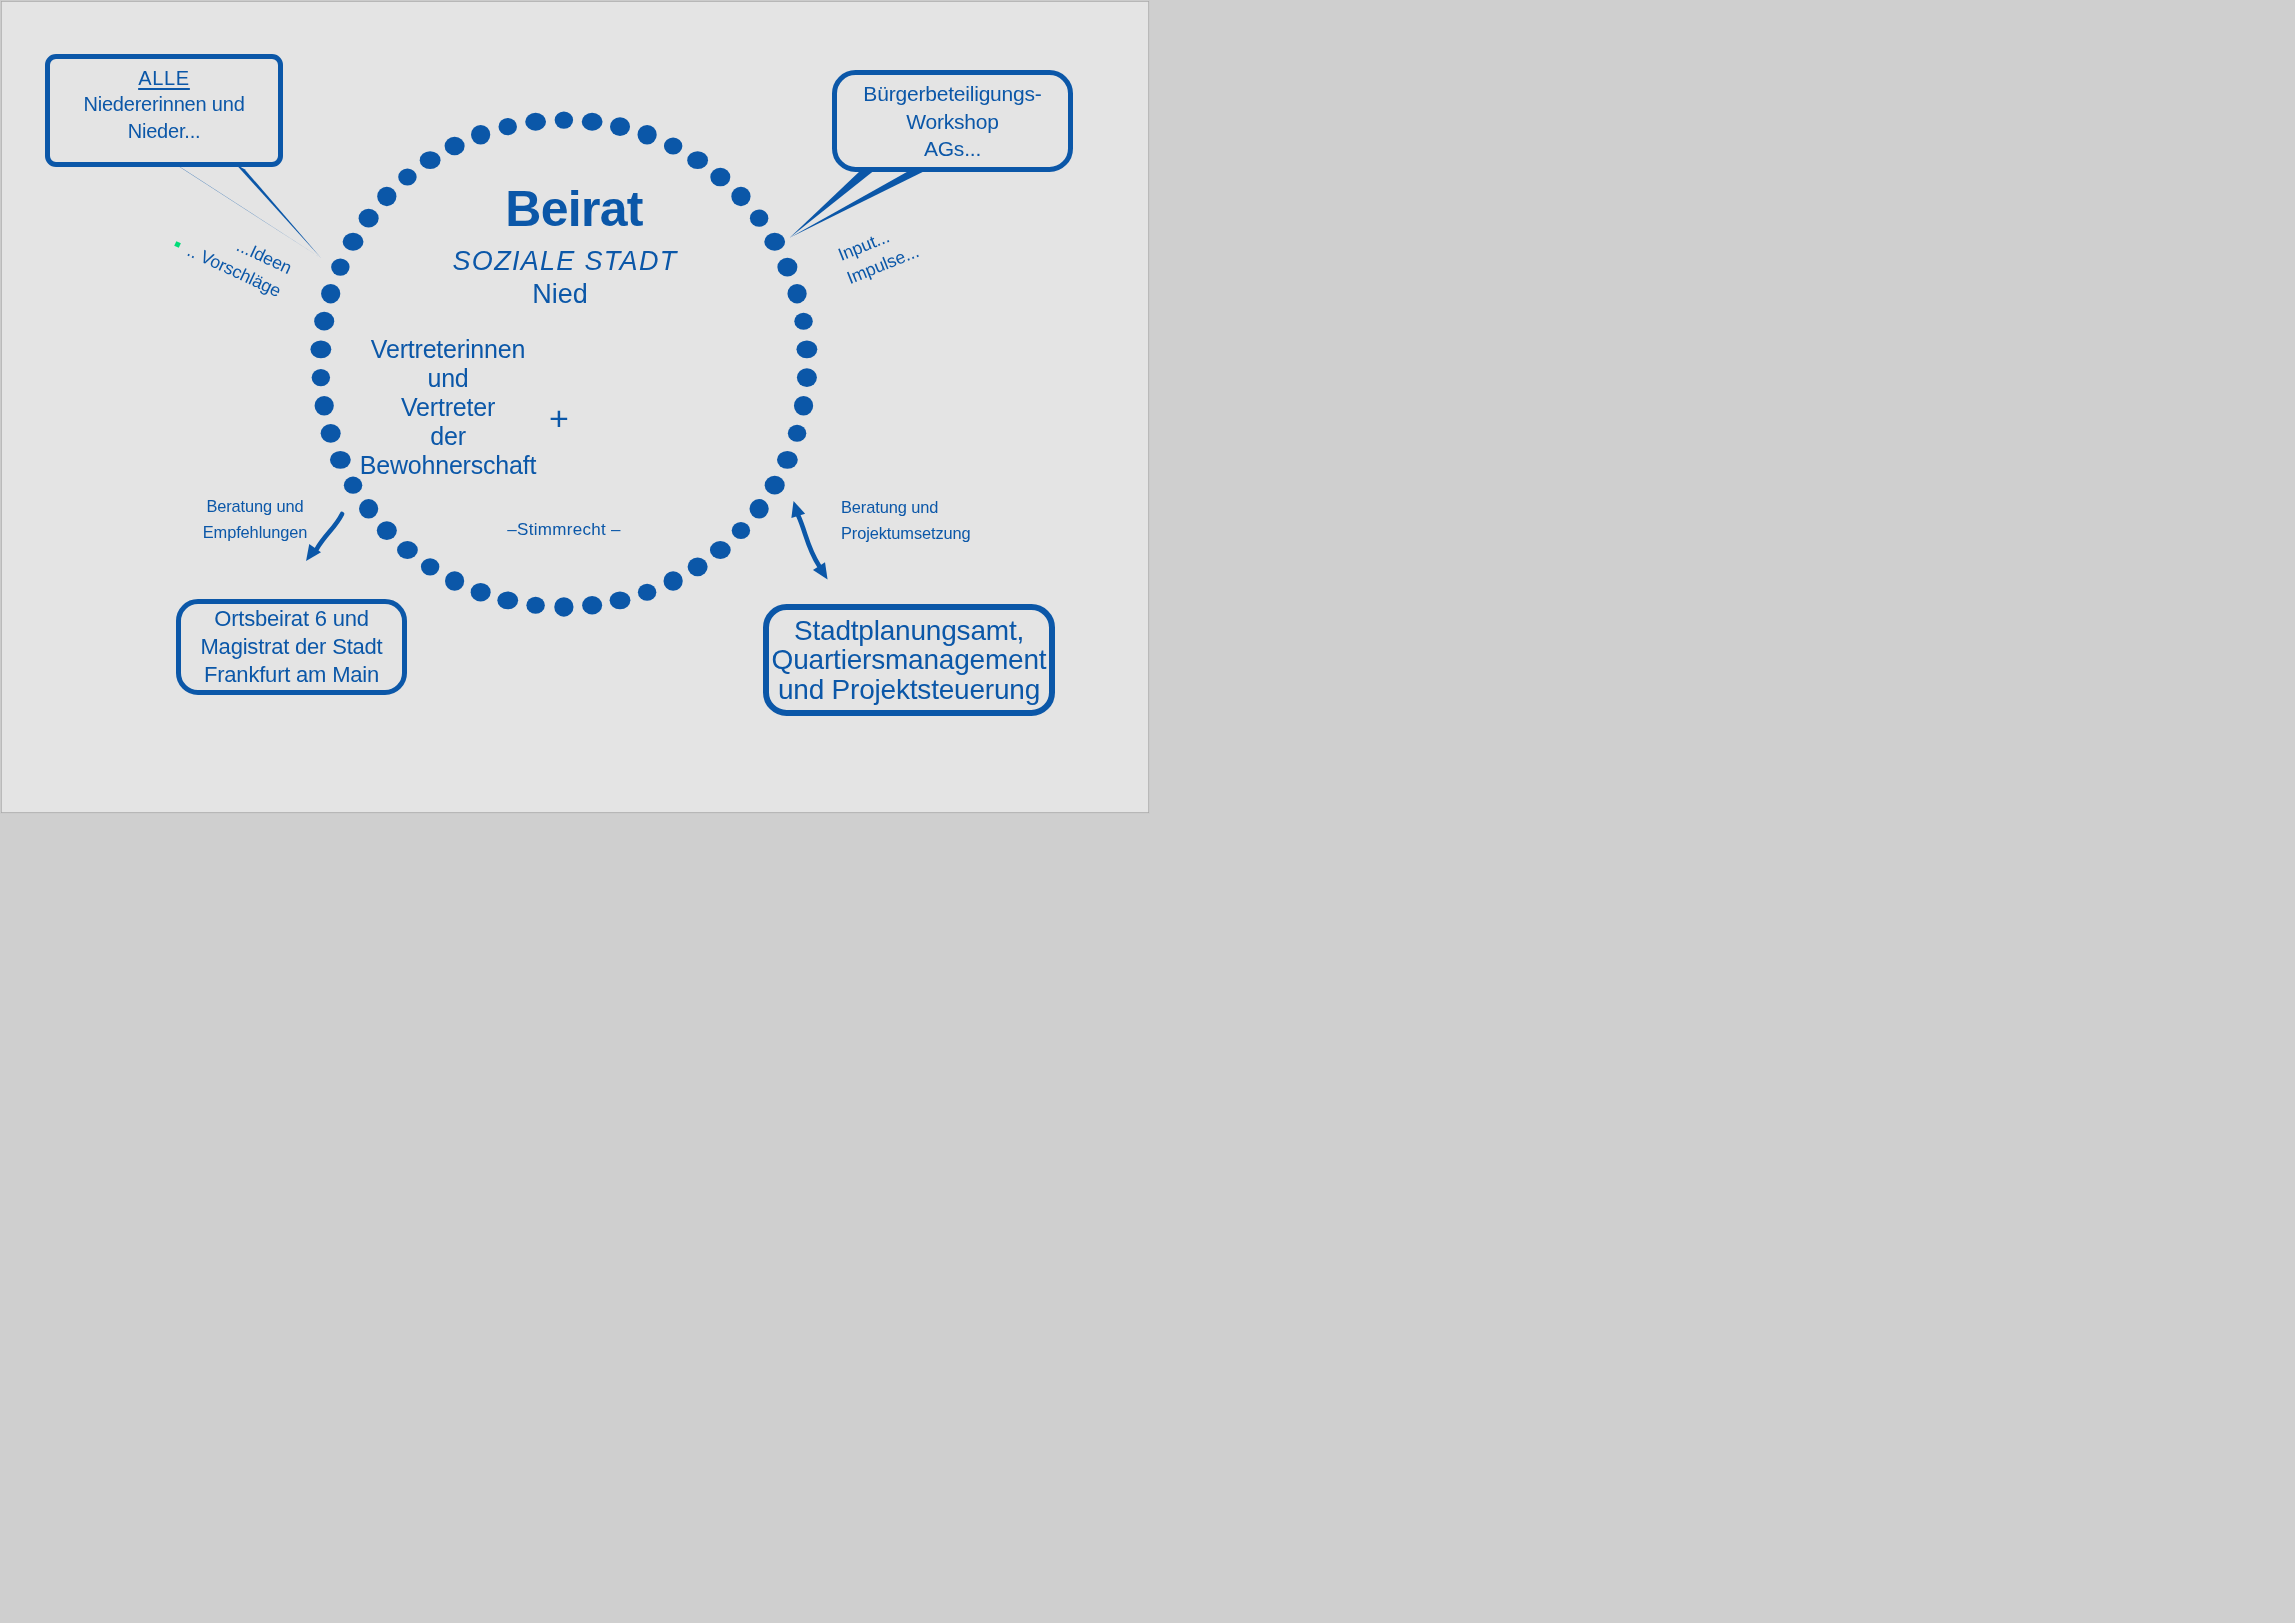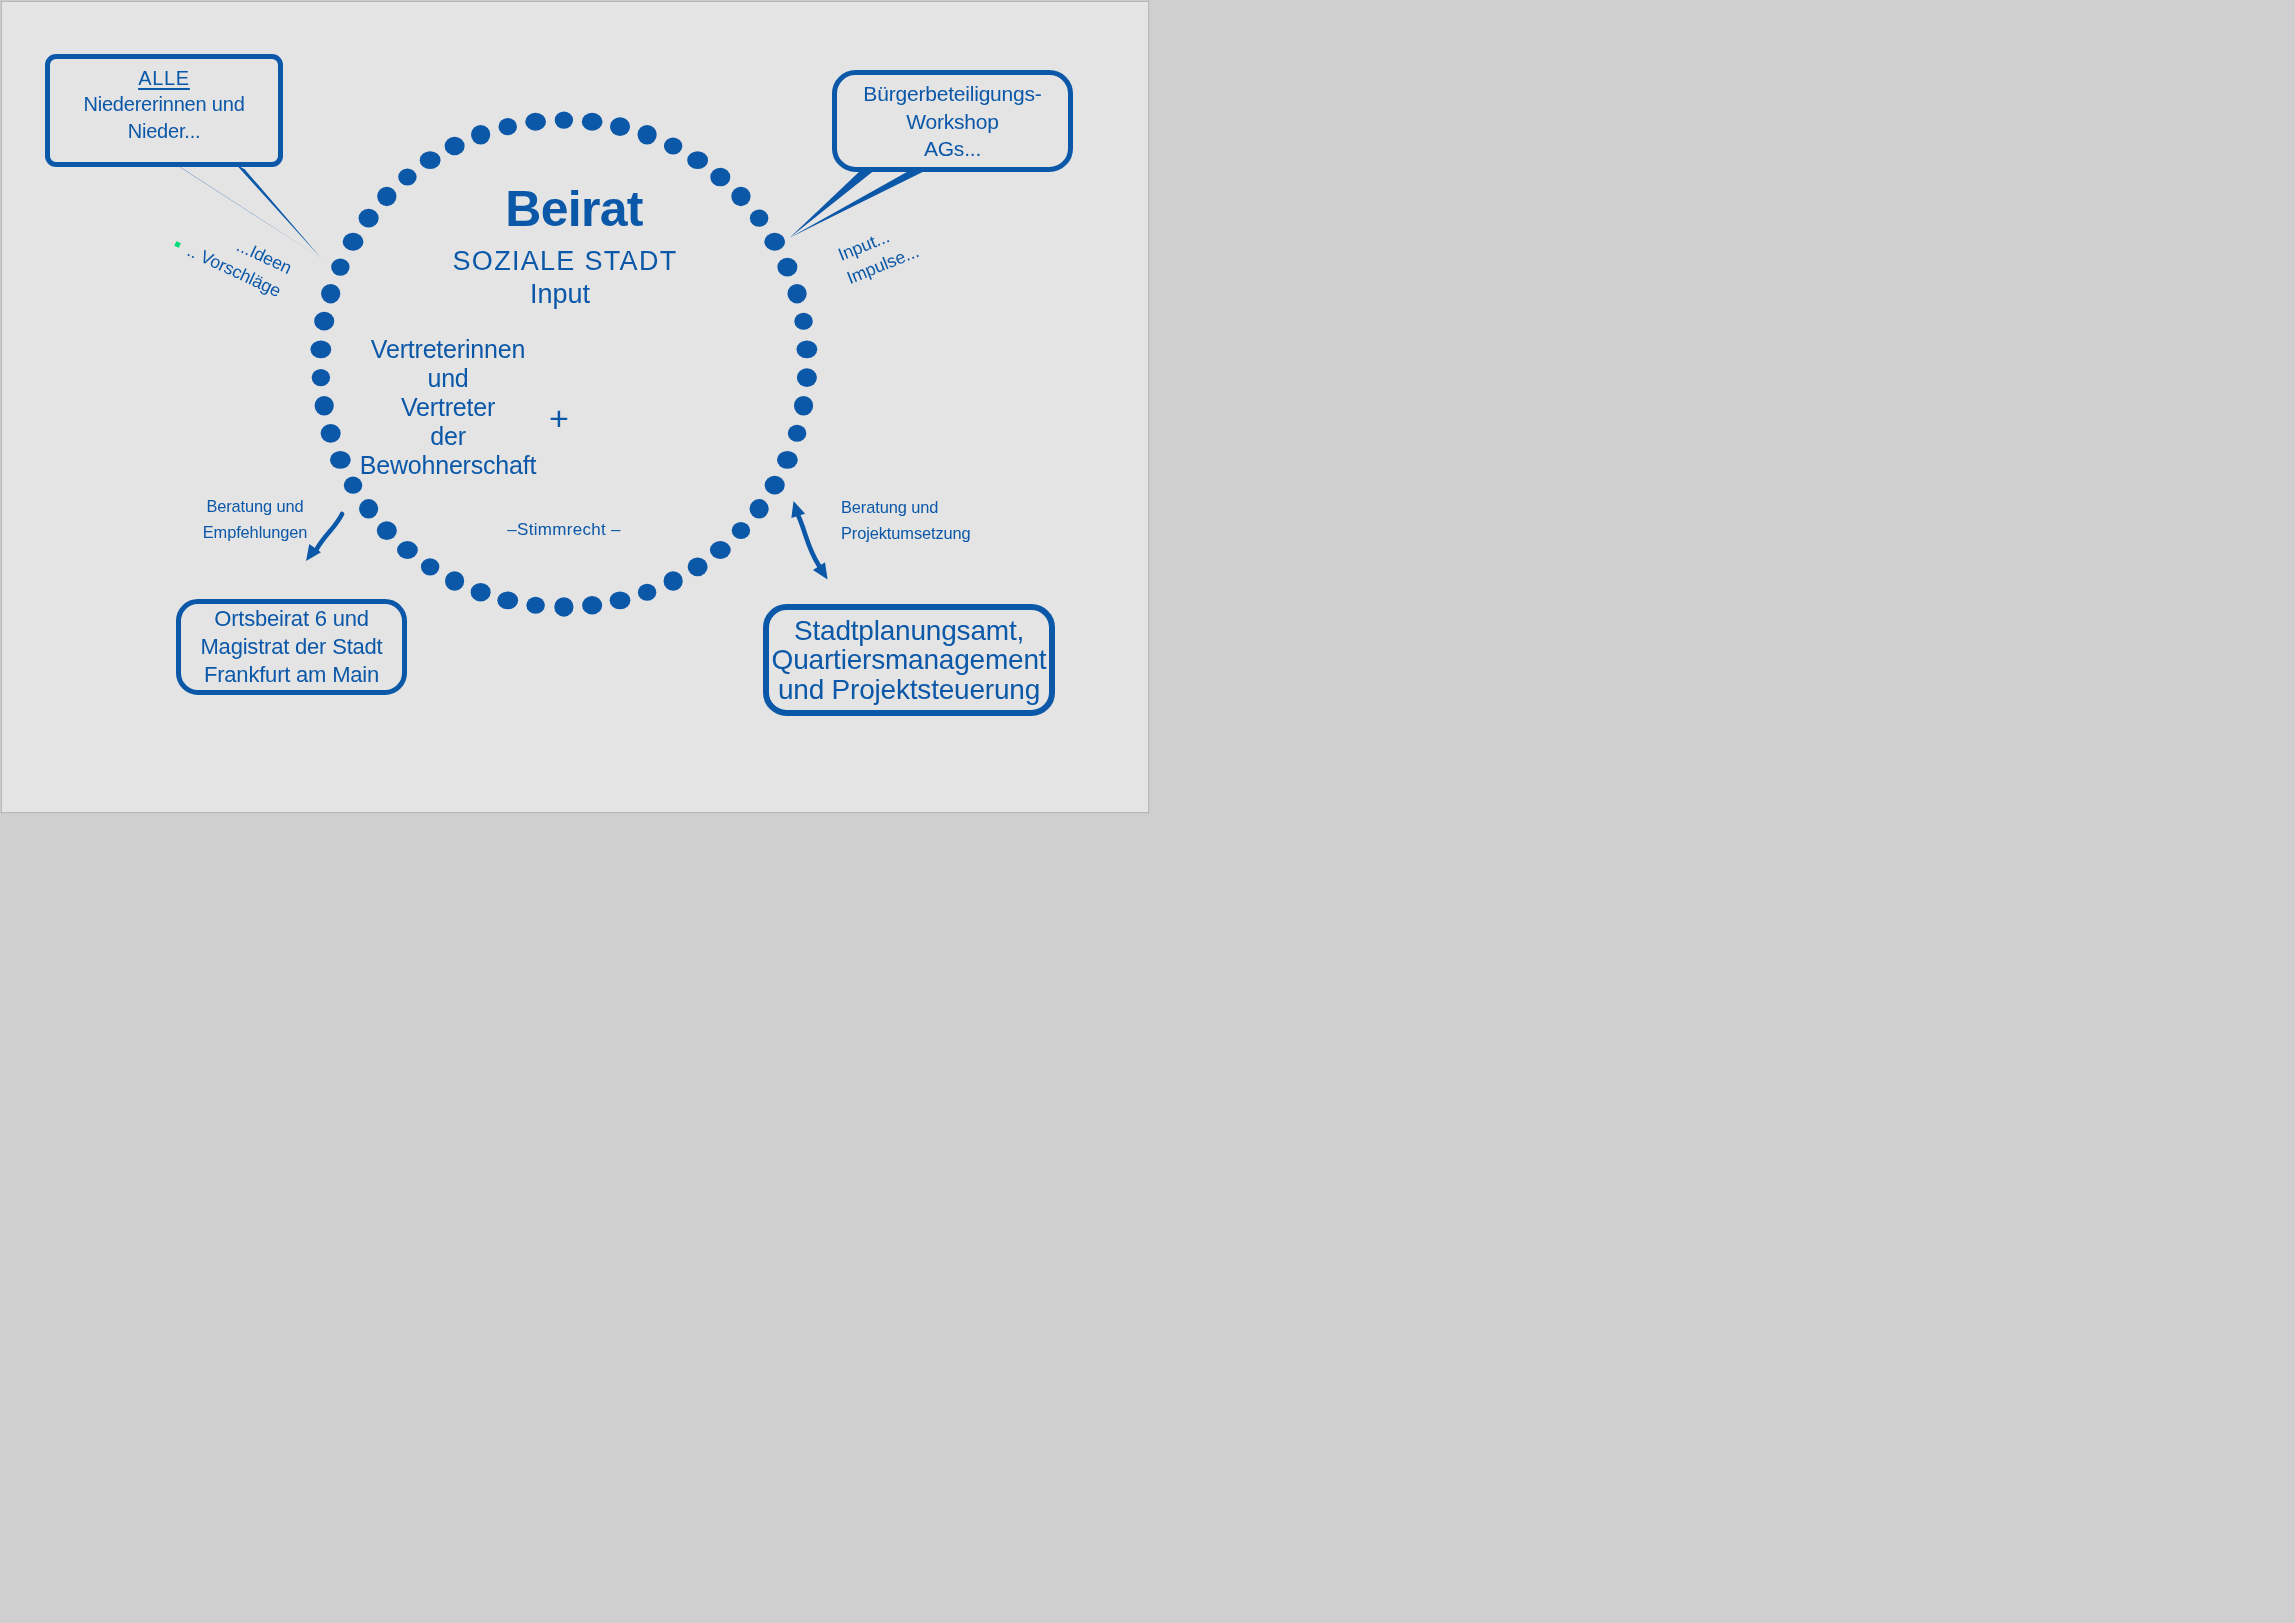--- a/index.html
+++ b/index.html
@@ -40,21 +40,21 @@
     border-radius:22px;
     background:var(--bg);
     box-sizing:border-box;
     display:flex;flex-direction:column;justify-content:center;
     text-align:center;
     letter-spacing:-0.2px;
   }
   .box-bl{left:175px;top:598px;width:231px;height:96px;font-size:22px;line-height:28px;}
   .box-br{left:762px;top:603px;width:292px;height:112px;font-size:28px;line-height:29.4px;border-width:6.5px;border-radius:23.6px;}
   .title{font-size:50px;font-weight:bold;letter-spacing:-0.7px;white-space:nowrap;}
-  .subtitle{font-size:27px;letter-spacing:1.3px;white-space:nowrap;}
+  .subtitle{font-size:27px;letter-spacing:1.3px;white-space:nowrap;font-style:italic;}
   .place{font-size:27px;white-space:nowrap;}
   .column{font-size:25px;line-height:29px;text-align:center;letter-spacing:-0.2px;white-space:nowrap;}
   .plus{font-size:34px;}
   .voting{font-size:17px;white-space:nowrap;letter-spacing:0.3px;}
   .small-label{font-size:16.4px;line-height:25.5px;letter-spacing:-0.1px;white-space:nowrap;}
   .rot-label{font-size:17.7px;white-space:nowrap;letter-spacing:-0.1px;}
   .rot-left{transform:translate(-50%,-50%) rotate(25deg);}
   .rot-right{transform:translate(-50%,-50%) rotate(-22deg);}
   .green-dot{
     position:absolute;left:174px;top:241px;width:5.2px;height:5.2px;
@@ -161,21 +161,21 @@
 
   <div class="abs rot-label rot-left" style="left:263px;top:256px;">...Ideen</div>
   <div class="abs rot-label rot-left" style="left:233px;top:270px;">.. Vorschläge</div>
   <div class="green-dot"></div>
 
   <div class="abs rot-label rot-right" style="left:863px;top:245px;">Input...</div>
   <div class="abs rot-label rot-right" style="left:882px;top:264px;">Impulse...</div>
 
   <div class="abs center-xy title" style="left:573px;top:208px;">Beirat</div>
   <div class="abs center-xy subtitle" style="left:564px;top:260px;">SOZIALE STADT</div>
-  <div class="abs center-xy place" style="left:559px;top:293px;">Input</div>
+  <div class="abs center-xy place" style="left:559px;top:293px;">Nied</div>
 
   <div class="abs center-x column" style="left:447px;top:334px;">
     <div>Vertreterinnen</div>
     <div>und</div>
     <div>Vertreter</div>
     <div>der</div>
     <div>Bewohnerschaft</div>
   </div>
 
   <div class="abs center-xy plus" style="left:558px;top:417px;">+</div>

